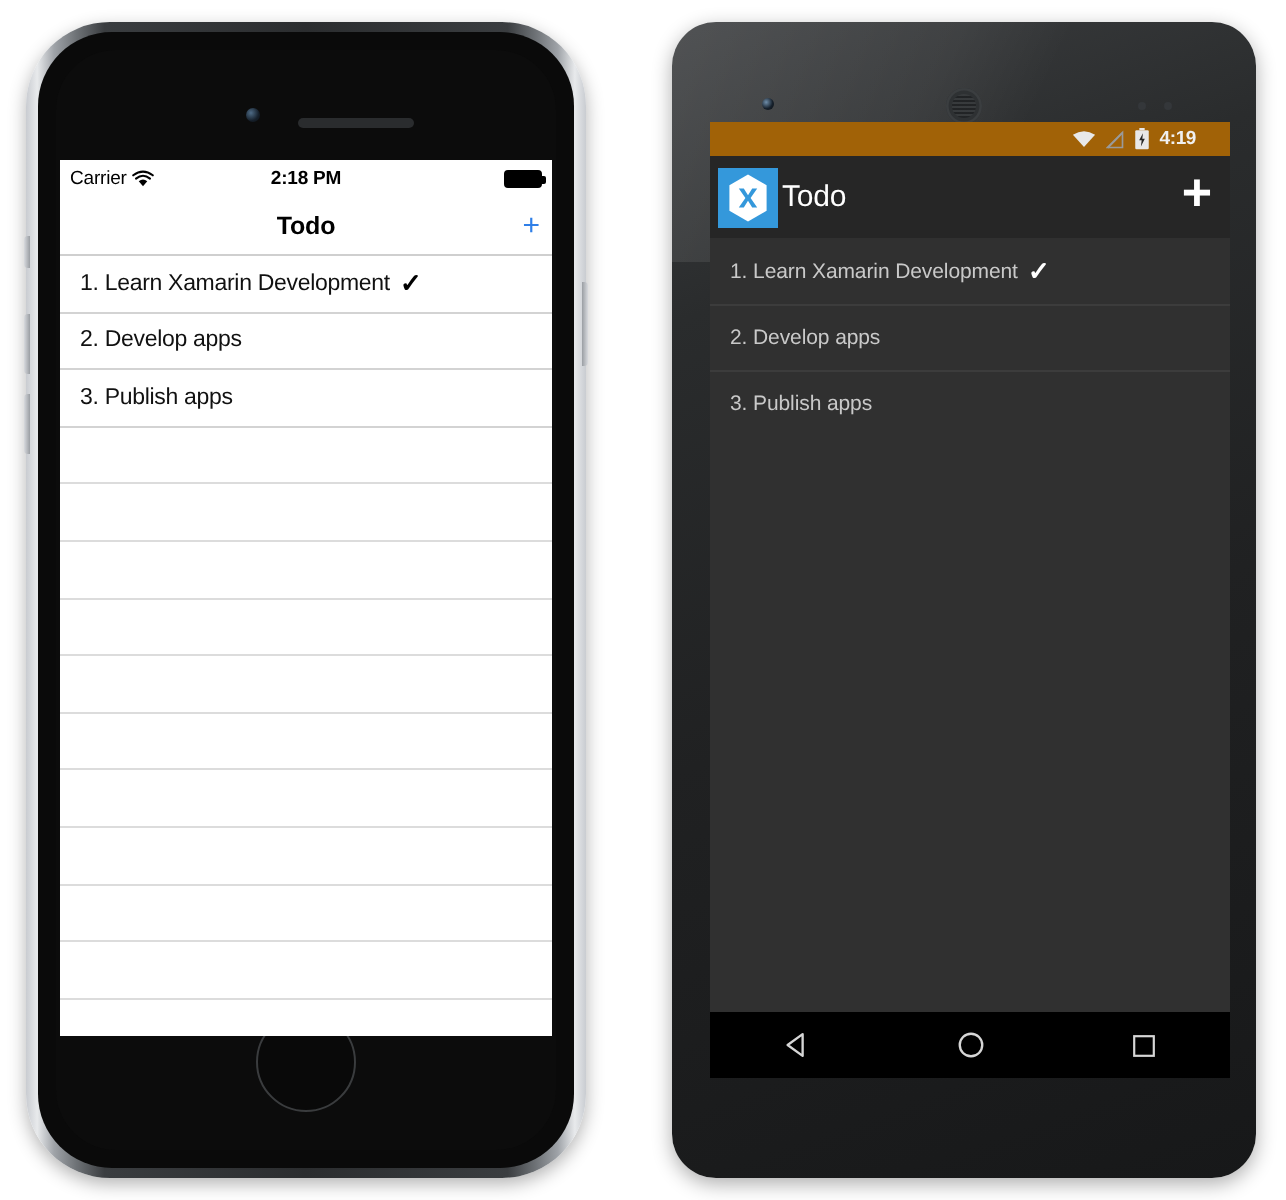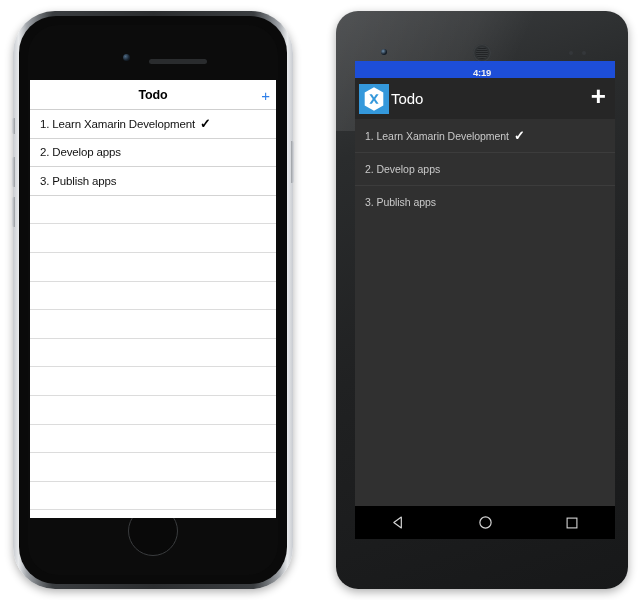--- a/index.html
+++ b/index.html
@@ -223,29 +223,28 @@
     position: absolute;
     left: 19px; top: 50px;
     width: 260px; height: 478px;
     background: #303030;
     overflow: hidden;
   }
 
   
   #and-statusbar {
     height: 17px;
-    background: #1d4ed8;
+    background: #a16207;
     display: flex;
     align-items: center;
     justify-content: flex-end;
     gap: 5px;
-    padding-right: 6px;
+    padding-right: 17px;
     color: #e8e8e8;
     font-size: 9px;
-    flex-direction: column;
   }
   .and-wifi { width: 12px; height: 9px; display: block; }
   .and-nosig { width: 9px; height: 10px; display: block; }
   .and-batt { width: 8px; height: 11px; display: block; }
   #and-sb-time { font-size: 9.5px; font-weight: bold; letter-spacing: -0.2px; color: #f0f0f0; }
 
   
   #and-actionbar {
     height: 41px;
     background: #262626;
@@ -324,20 +323,34 @@
       <div class="iph-speaker"></div>
       <div class="iph-home"></div>
     </div>
     <div class="iph-btn silent"></div>
     <div class="iph-btn volup"></div>
     <div class="iph-btn voldown"></div>
     <div class="iph-btn-r"></div>
 
     <div id="iphone-screen">
 
+      <div id="ios-statusbar">
+        <div class="ios-sb-left">
+          <span class="ios-carrier">Carrier</span>
+          <svg class="ios-wifi" viewBox="0 0 16 12">
+            <path d="M8 11.2 L4.9 7.6 Q8 5.1 11.1 7.6 Z" fill="#000"></path>
+            <path d="M2.9 5.7 Q8 1.6 13.1 5.7" stroke="#000" stroke-width="1.5" fill="none" stroke-linecap="round"></path>
+            <path d="M0.9 3.3 Q8 -2 15.1 3.3" stroke="#000" stroke-width="1.5" fill="none" stroke-linecap="round"></path>
+          </svg>
+        </div>
+        <div class="ios-sb-time">2:18 PM</div>
+        <div class="ios-sb-right">
+          <div class="ios-batt"></div>
+        </div>
+      </div>
 
       <div id="ios-navbar">
         <div id="ios-nav-title">Todo</div>
         <div id="ios-add-button">+</div>
       </div>
 
       <div id="ios-list">
           <div class="ios-row">
             <span>1. Learn Xamarin Development</span>
             <span class="ios-check">✓</span>

